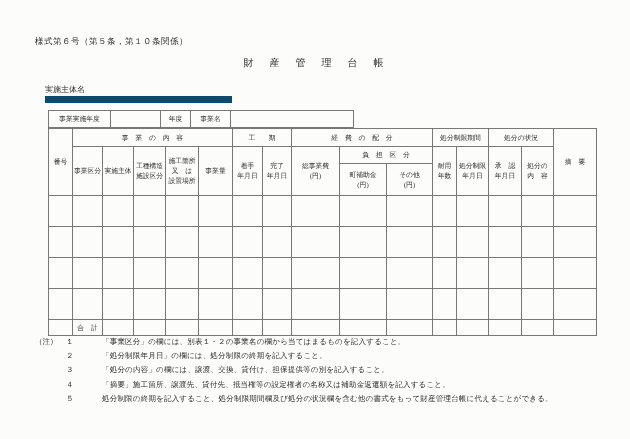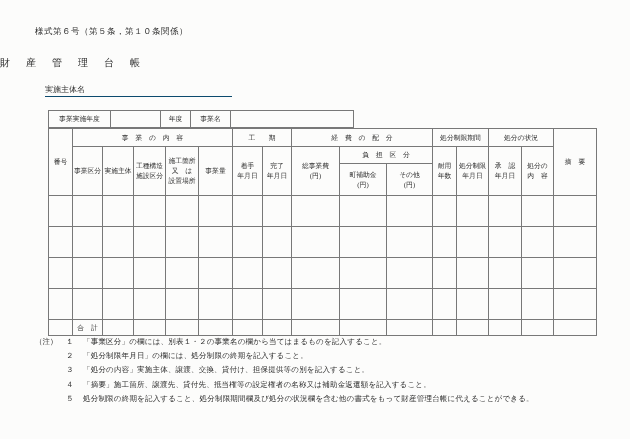--- a/index.html
+++ b/index.html
@@ -2,41 +2,41 @@
 <html><head>
 <meta charset="utf-8">
 <style>
   html,body{margin:0;padding:0;background:#e8e8e6;}
   .page{
     position:relative;width:630px;height:439px;margin:0 auto;
     background:#fcfcfb;color:#2e2e2e;
     font-family:"Liberation Serif","DejaVu Serif",serif;
     overflow:hidden;
   }
-  .form-number{position:absolute;left:35px;top:26px;font-size:8.5px;letter-spacing:.5px;}
-  .doc-title{position:absolute;left:0;right:0;top:56px;font-size:10px;letter-spacing:3px;}
+  .form-number{position:absolute;left:35px;top:36px;font-size:8.5px;letter-spacing:.5px;}
+  .doc-title{position:absolute;left:0;right:0;top:56px;text-align:center;font-size:10px;letter-spacing:3px;}
   .implementer{position:absolute;left:45px;top:84px;font-size:8px;}
-  .implementer .line{display:inline-block;width:187px;border-bottom:1px solid #0c4a6e;padding-bottom:1px;}
+  .implementer .line{display:inline-block;width:187px;border-bottom:7px solid #0c4a6e;padding-bottom:1px;}
   table{border-collapse:collapse;table-layout:fixed;}
   td,th{border:1px solid #787878;padding:0;font-weight:normal;font-size:6.8px;
         text-align:center;vertical-align:middle;white-space:pre-line;line-height:1.45;
         overflow:hidden;}
   .year-table{position:absolute;left:48px;top:110px;}
   .year-table td{height:16px;}
   .main-table{position:absolute;left:48px;top:128px;}
   .main-table tr.h1{height:18px;}
   .main-table tr.h2{height:17px;}
   .main-table tr.h3{height:32px;}
   .main-table tr.body-row{height:31px;}
   .main-table tr.total-row{height:16px;}
   .notes{position:absolute;left:35px;top:338px;font-size:7.5px;line-height:1.15;}
   .note-line{display:flex;margin-bottom:5.6px;}
   .note-prefix{width:31px;flex:0 0 31px;}
   .note-num{width:17px;flex:0 0 17px;}
-  .note-text{flex:1;letter-spacing:.2px;}
+  .note-text{flex:1;letter-spacing:.2px;margin-left:19px;}
 </style>
 </head>
 <body>
 
 <div class="page">
 
   <div class="form-number">様式第６号（第５条，第１０条関係）</div>
 
   <div class="doc-title">財　産　管　理　台　帳</div>
 
@@ -224,21 +224,21 @@
       <span class="note-text">「事業区分」の欄には、別表１・２の事業名の欄から当てはまるものを記入すること。</span>
     </div>
     <div class="note-line">
       <span class="note-prefix"></span>
       <span class="note-num">２</span>
       <span class="note-text">「処分制限年月日」の欄には、処分制限の終期を記入すること。</span>
     </div>
     <div class="note-line">
       <span class="note-prefix"></span>
       <span class="note-num">３</span>
-      <span class="note-text">「処分の内容」実施主体、譲渡、交換、貸付け、担保提供等の別を記入すること。</span>
+      <span class="note-text">「処分の内容」の欄には、譲渡、交換、貸付け、担保提供等の別を記入すること。</span>
     </div>
     <div class="note-line">
       <span class="note-prefix"></span>
       <span class="note-num">４</span>
       <span class="note-text">「摘要」施工箇所、譲渡先、貸付先、抵当権等の設定権者の名称又は補助金返還額を記入すること。</span>
     </div>
     <div class="note-line">
       <span class="note-prefix"></span>
       <span class="note-num">５</span>
       <span class="note-text">処分制限の終期を記入すること、処分制限期間欄及び処分の状況欄を含む他の書式をもって財産管理台帳に代えることができる。</span>

